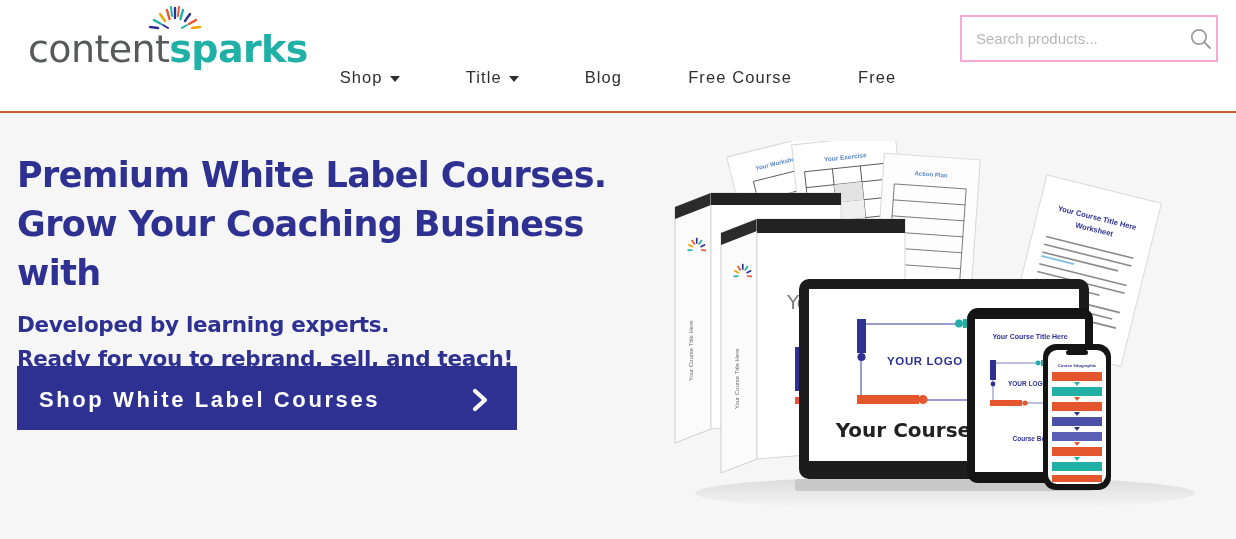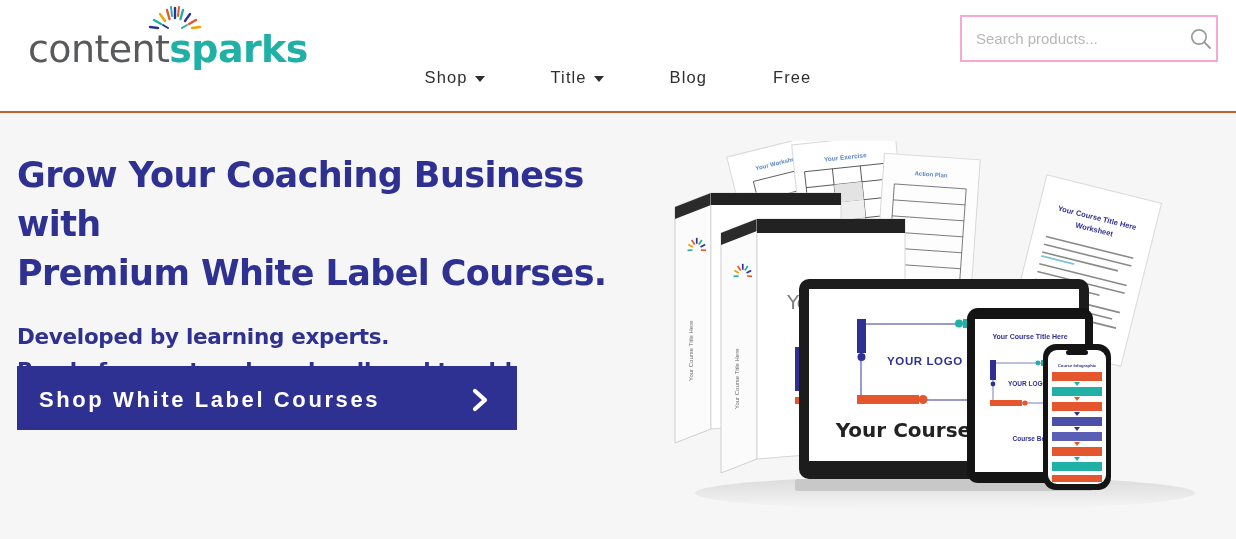--- a/index.html
+++ b/index.html
@@ -72,21 +72,21 @@
   
   .hero { position: relative; width: 100%; height: 426px; background: #f6f6f6; overflow: hidden; }
 
   .hero-copy { position: absolute; left: 17px; top: 38px; width: 620px; }
   .headline {
     font-family: "DejaVu Sans", sans-serif;
     font-size: 35px; line-height: 49px; font-weight: 700;
     color: #2e3192; letter-spacing: -0.6px;
   }
   .subhead {
-    margin-top: 22px;
+    margin-top: 10px;
     font-family: "DejaVu Sans", sans-serif;
     font-size: 21.5px; line-height: 34px; font-weight: 700;
     color: #2e3192; letter-spacing: -0.3px;
   }
   .cta {
     position: absolute; left: 17px; top: 253px;
     width: 500px; height: 64px;
     background: #2e3192; border: 0; cursor: pointer;
     display: flex; align-items: center;
     padding: 4px 26px 0 22px;
@@ -149,31 +149,34 @@
         <span class="caret"></span>
       </div>
       <div class="nav-item">
         <span>Title</span>
         <span class="caret"></span>
       </div>
       <div class="nav-item">
         <span>Blog</span>
       </div>
       <div class="nav-item">
+        <span>Free Course</span>
+      </div>
+      <div class="nav-item">
         <span>Free</span>
       </div>
     </div>
   </div>
 
   <div class="hero">
 
     <div class="hero-copy">
       <div class="headline">
+        <div>Premium White Label Courses.</div>
         <div>Grow Your Coaching Business with</div>
-        <div>Premium White Label Courses.</div>
       </div>
       <div class="subhead">
         <div>Developed by learning experts.</div>
         <div>Ready for you to rebrand, sell, and teach!</div>
       </div>
     </div>
 
     <button class="cta">
       <span class="cta-label">Shop White Label Courses</span>
       <svg class="cta-chev" viewBox="0 0 22 26">

